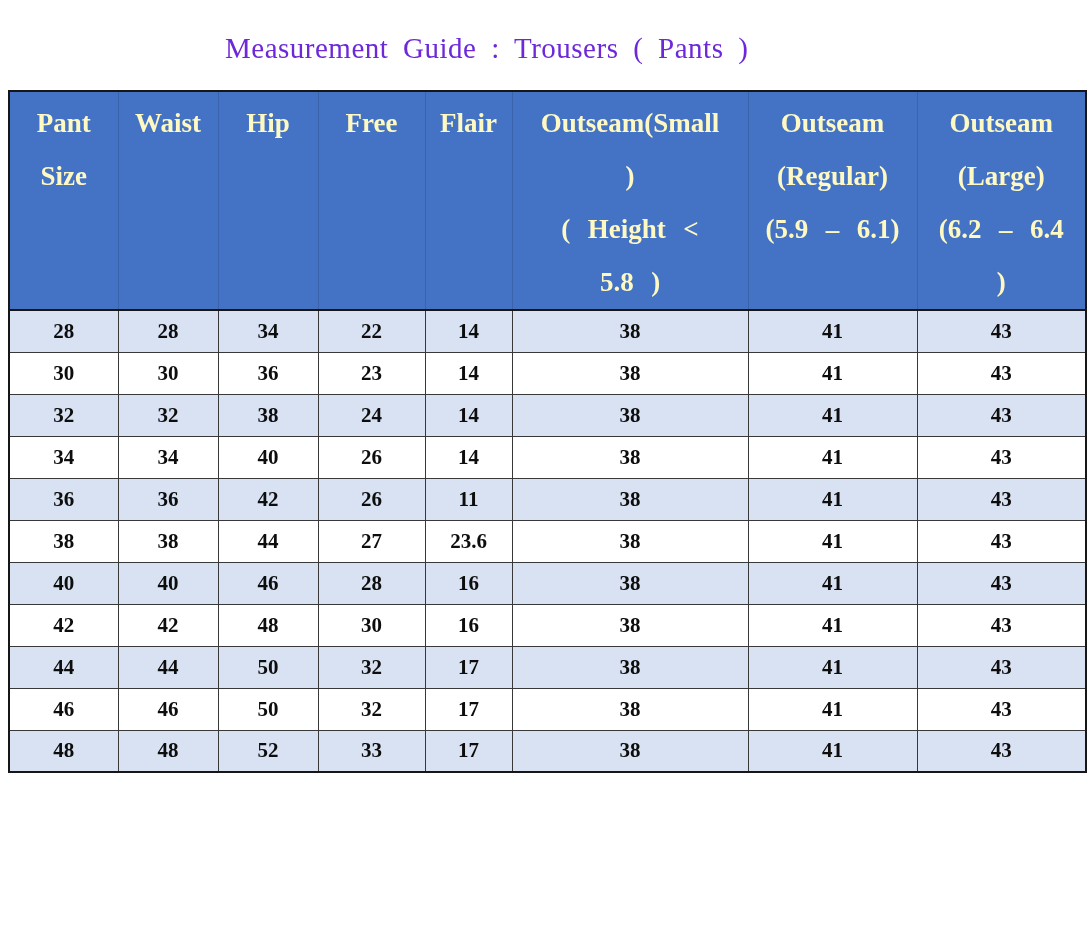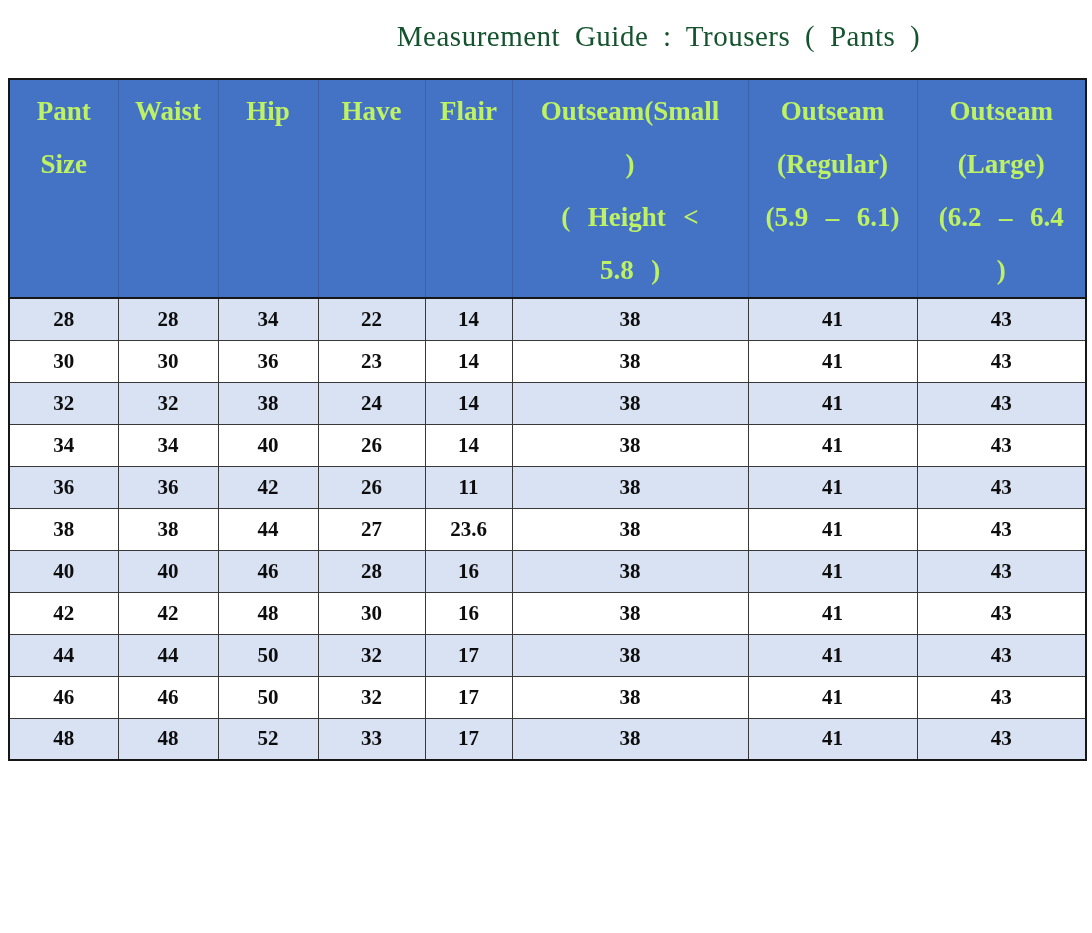--- a/index.html
+++ b/index.html
@@ -5,42 +5,41 @@
   * { margin: 0; padding: 0; box-sizing: border-box; }
   html, body {
     width: 1092px; height: 933px;
     background: #ffffff;
     font-family: "Liberation Serif", "DejaVu Serif", serif;
     overflow: hidden;
   }
   .page { width: 1092px; height: 933px; position: relative; }
 
   .title {
-    padding-top: 16px;
+    padding-top: 28px;
     padding-left: 225px;
-    text-align: center;
     font-size: 29px;
     line-height: 40px;
-    color: #14532d;
+    color: #6d28d9;
     word-spacing: 7px;
     letter-spacing: 0.5px;
     white-space: pre-wrap;
   }
 
   table.size-table {
     margin-top: 22px;
     margin-left: 8px;
     width: 1077px;
     table-layout: fixed;
     border-collapse: collapse;
     border: 2px solid #161616;
   }
   th {
     background: #4472C4;
-    color: #bef264;
+    color: #fef9c3;
     font-weight: bold;
     font-size: 27px;
     line-height: 53px;
     text-align: center;
     vertical-align: top;
     height: 215px;
     padding-top: 5px;
     white-space: pre-wrap;
     border-left: 1px solid #3b63ab;
     word-spacing: 2px;
@@ -90,21 +89,21 @@
       <col style="width:236px">
       <col style="width:169px">
       <col style="width:169px">
     </colgroup>
     <thead>
       <tr>
         <th>Pant
 Size</th>
         <th>Waist</th>
         <th>Hip</th>
-        <th>Have</th>
+        <th>Free</th>
         <th>Flair</th>
         <th>Outseam(Small
 )
 (  Height  &lt;
 5.8  )</th>
         <th>Outseam
 (Regular)
 (5.9  –  6.1)</th>
         <th>Outseam
 (Large)

